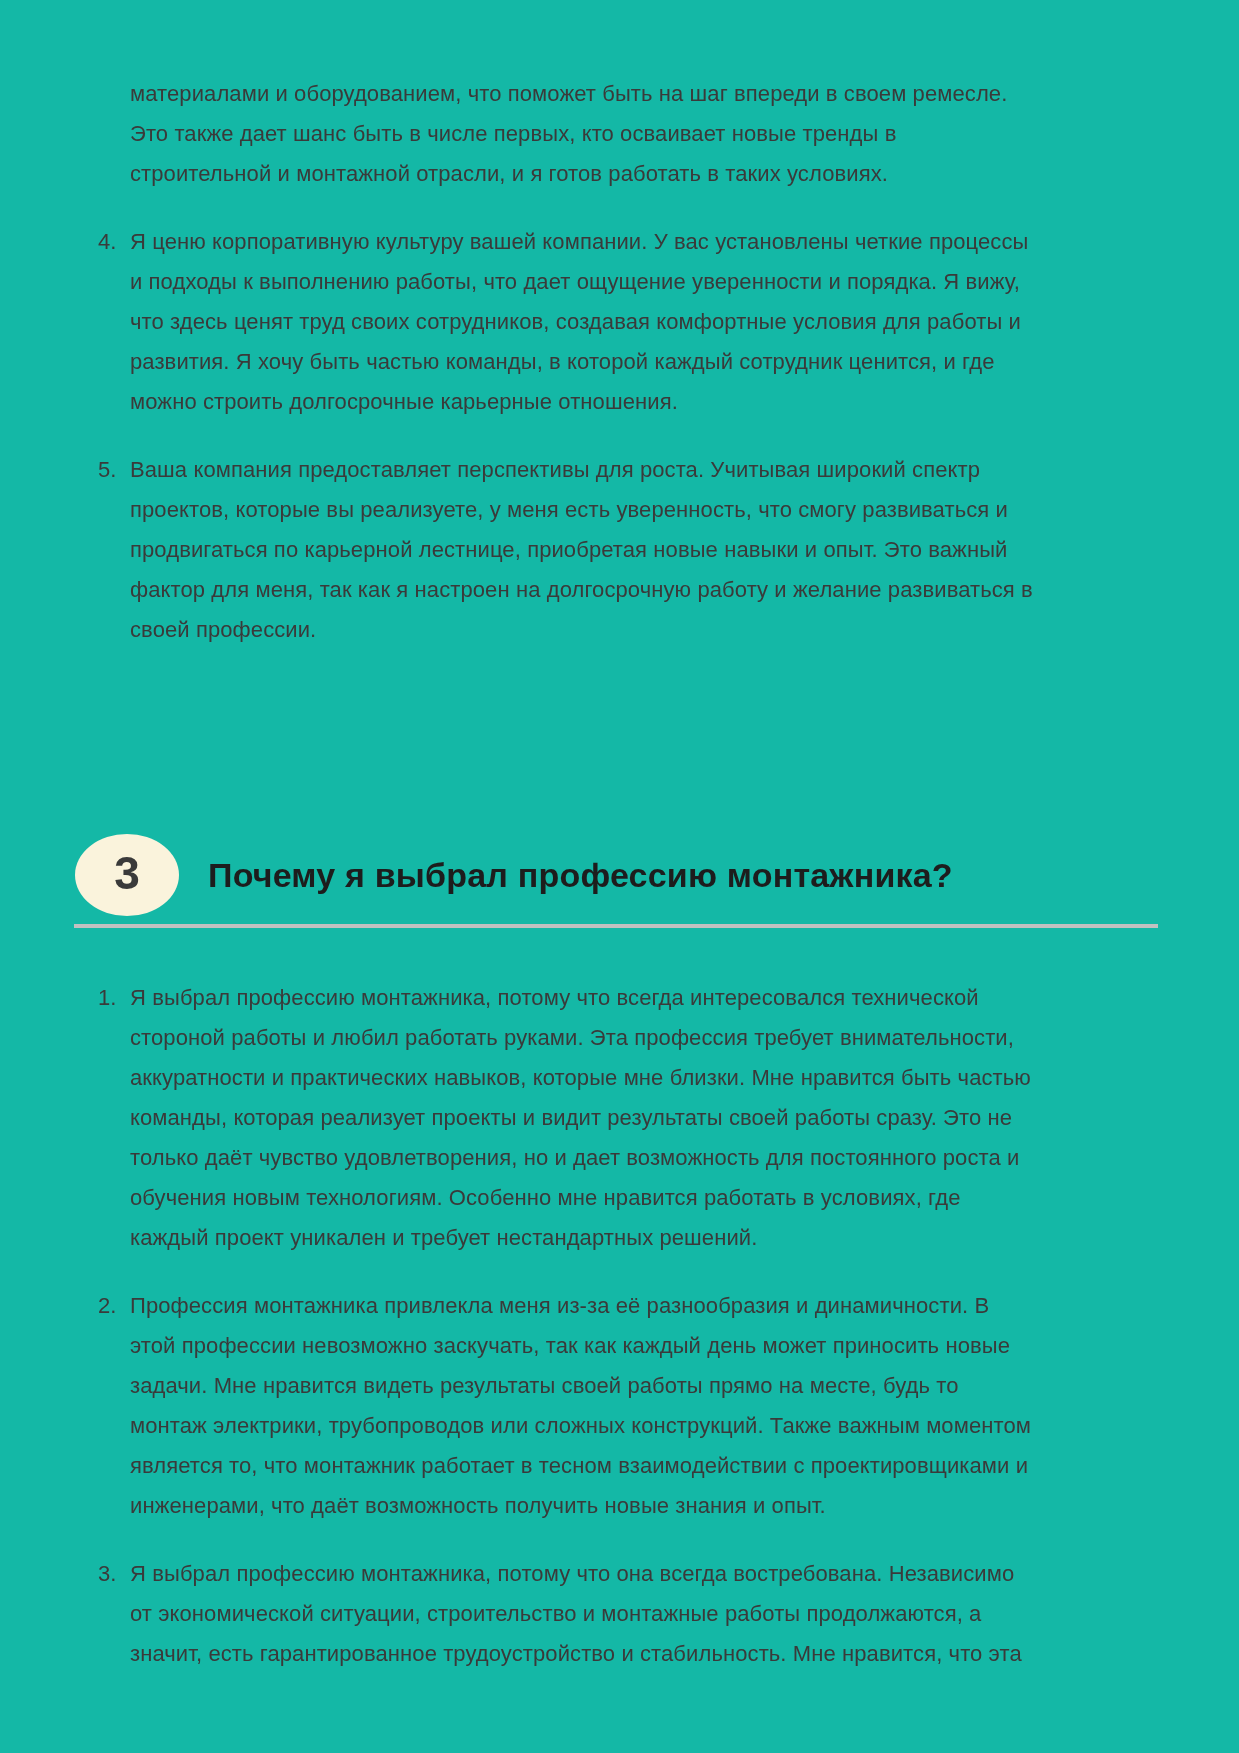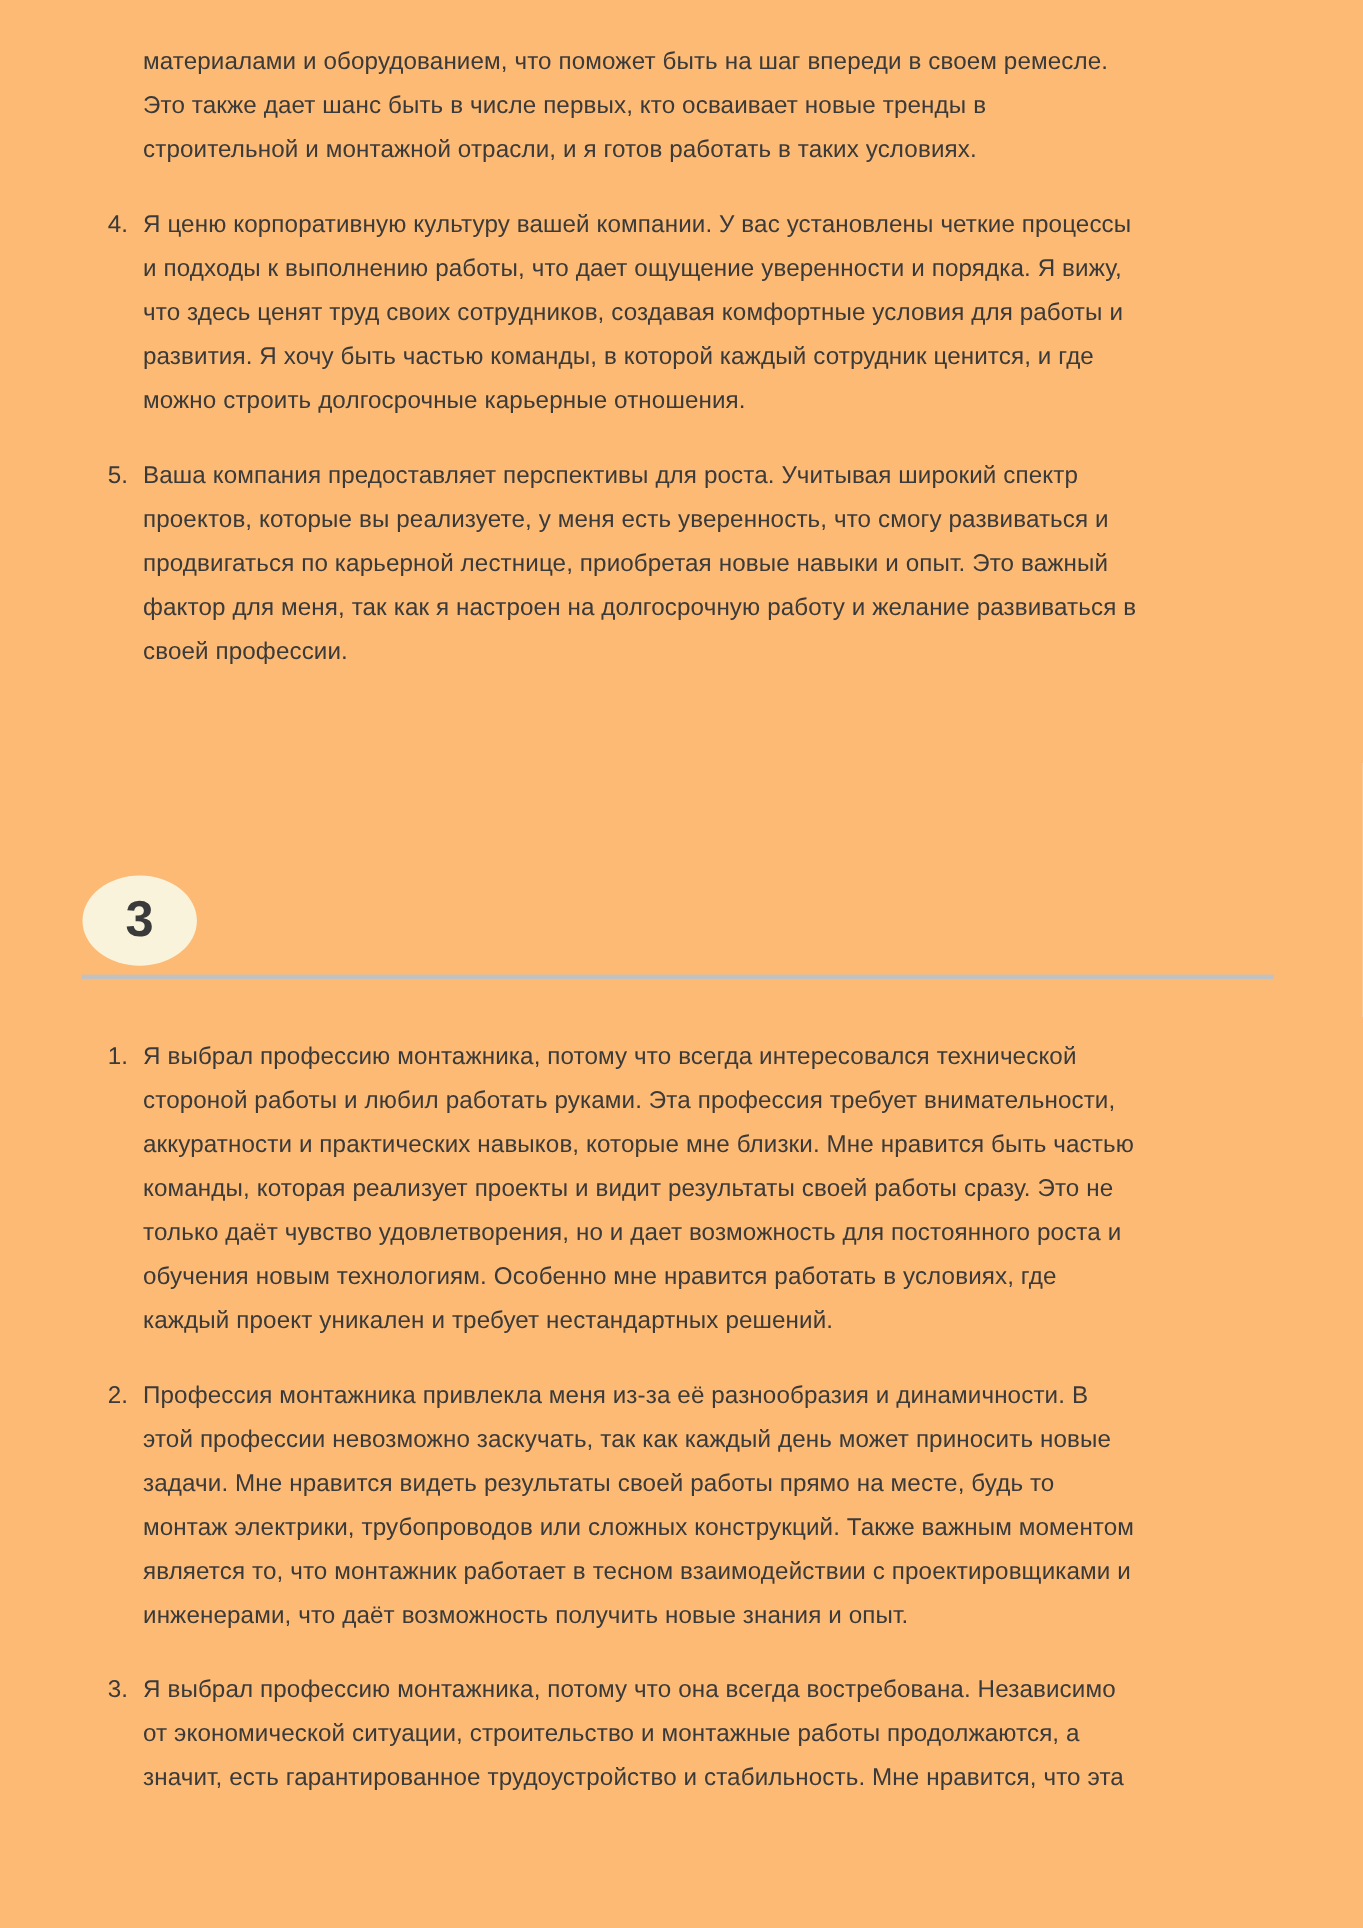--- a/index.html
+++ b/index.html
@@ -11,22 +11,22 @@
     width: 1239px;
     height: 1753px;
     overflow: hidden;
     font-family: "Liberation Sans", "DejaVu Sans", sans-serif;
     color: var(--text, #3a3a3a);
   }
   .page {
     box-sizing: border-box;
     width: 1239px;
     height: 1753px;
-    padding-top: 36px;
-    background: #fdba74;
+    padding-top: 74px;
+    background: #14b8a6;
   }
   
   .para, .li {
     font-size: 22px;
     line-height: 40px;
     letter-spacing: 0.1px;
     color: var(--text, #3a3a3a);
   }
   .para.cont {
     margin: 0 0 28px 130px;
@@ -100,20 +100,21 @@
 
   <div class="li">
     <span class="num">5.</span>
     <span class="txt">Ваша компания предоставляет перспективы для роста. Учитывая широкий спектр проектов, которые вы реализуете, у меня есть уверенность, что смогу развиваться и продвигаться по карьерной лестнице, приобретая новые навыки и опыт. Это важный фактор для меня, так как я настроен на долгосрочную работу и желание развиваться в своей профессии.</span>
   </div>
 
   <div class="section-header">
     <div class="badge">
       <span>3</span>
     </div>
+    <h2 class="section-title">Почему я выбрал профессию монтажника?</h2>
   </div>
 
   <div class="divider"></div>
 
   <div class="section-list">
 
     <div class="li">
       <span class="num">1.</span>
       <span class="txt">Я выбрал профессию монтажника, потому что всегда интересовался технической стороной работы и любил работать руками. Эта профессия требует внимательности, аккуратности и практических навыков, которые мне близки. Мне нравится быть частью команды, которая реализует проекты и видит результаты своей работы сразу. Это не только даёт чувство удовлетворения, но и дает возможность для постоянного роста и обучения новым технологиям. Особенно мне нравится работать в условиях, где каждый проект уникален и требует нестандартных решений.</span>
     </div>

